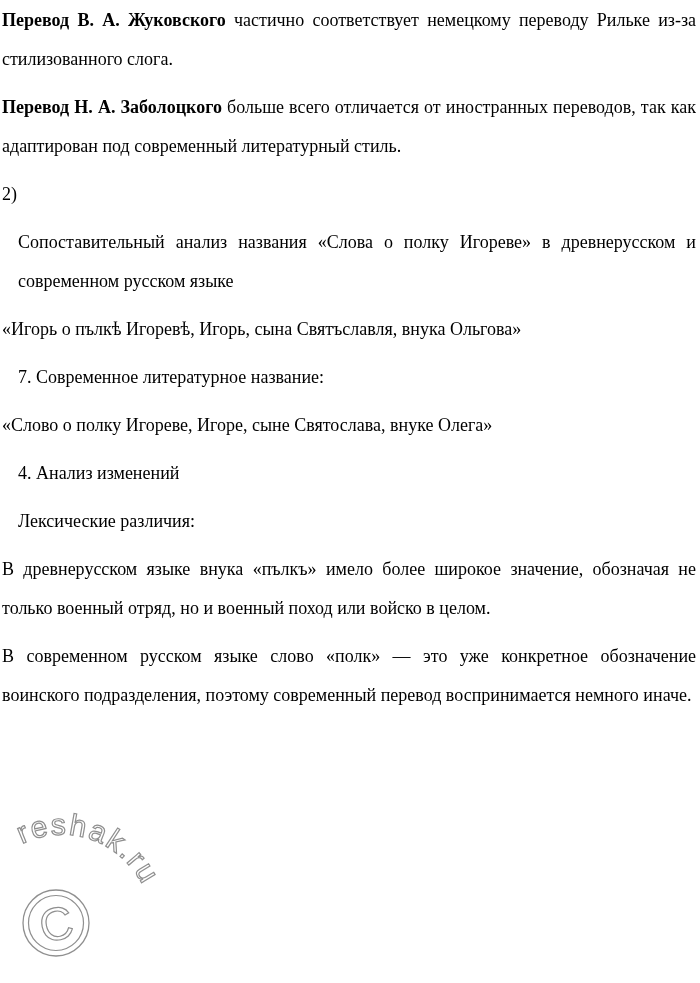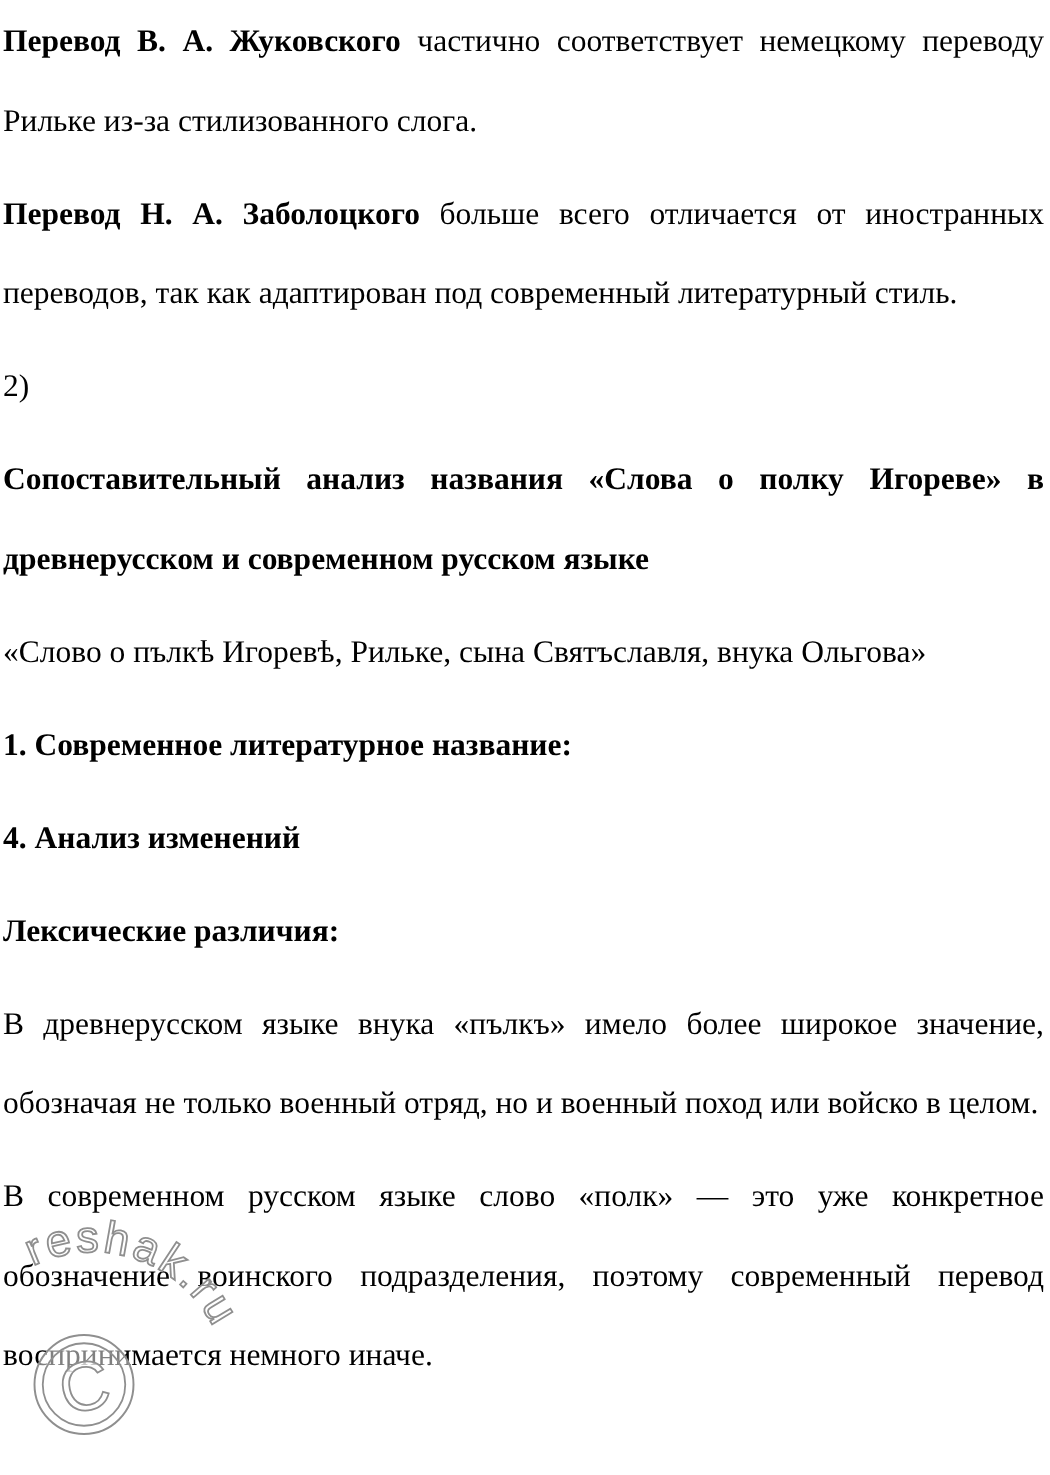--- a/index.html
+++ b/index.html
@@ -7,27 +7,27 @@
     width: 700px;
     height: 983px;
     background: #ffffff;
     position: relative;
     overflow: hidden;
   }
   .doc {
     position: relative;
     padding: 1px 4px 0 2px;
     font-family: "Liberation Serif", "DejaVu Serif", serif;
-    font-size: 21px;
-    line-height: 53px;
+    font-size: 18px;
+    line-height: 39px;
     color: #000000;
     text-align: justify;
   }
   .doc p { margin: 0 0 9px 0; }
-  .doc p.bold { font-weight: bold; }
+  .doc p.bold { font-weight: normal; margin-left: 16px; }
   .doc b { font-weight: bold; }
   
   .wm {
     position: absolute;
     left: 0;
     top: 795px;
     pointer-events: none;
   }
   .wm text {
     font-family: "Liberation Sans", "DejaVu Sans", sans-serif;
@@ -44,24 +44,25 @@
   <p><b>Перевод В. А. Жуковского</b><span> частично соответствует немецкому переводу Рильке из-за стилизованного слога.</span></p>
 
   <p><b>Перевод Н. А. Заболоцкого</b><span> больше всего отличается от иностранных переводов, так как адаптирован под современный литературный стиль.</span></p>
 
 
   <p>2)</p>
 
   <p class="bold">Сопоставительный анализ названия «Слова о полку Игореве» в древнерусском и современном русском языке</p>
 
 
-  <p>«Слово о пълкѣ Игоревѣ, Рильке, сына Святъславля, внука Ольгова»</p>
+  <p>«Игорь о пълкѣ Игоревѣ, Игорь, сына Святъславля, внука Ольгова»</p>
 
-  <p class="bold">1. Современное литературное название:</p>
+  <p class="bold">7. Современное литературное название:</p>
 
+  <p>«Слово о полку Игореве, Игоре, сыне Святослава, внуке Олега»</p>
 
   <p class="bold">4. Анализ изменений</p>
 
   <p class="bold">Лексические различия:</p>
 
 
   <p>В древнерусском языке внука «пълкъ» имело более широкое значение, обозначая не только военный отряд, но и военный поход или войско в целом.</p>
 
   <p>В современном русском языке слово «полк» — это уже конкретное обозначение воинского подразделения, поэтому современный перевод воспринимается немного иначе.</p>
 

